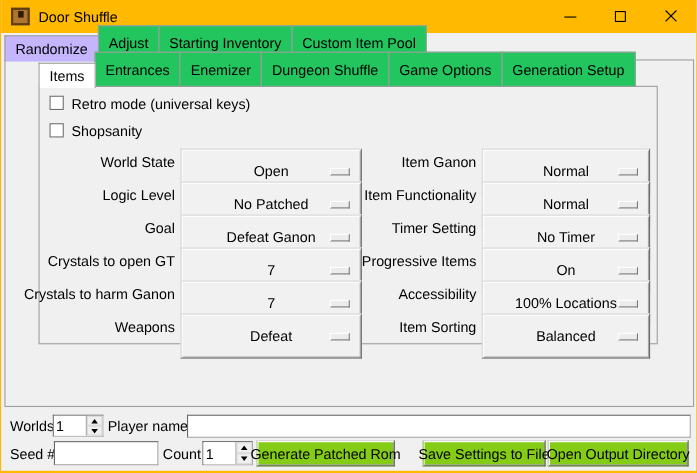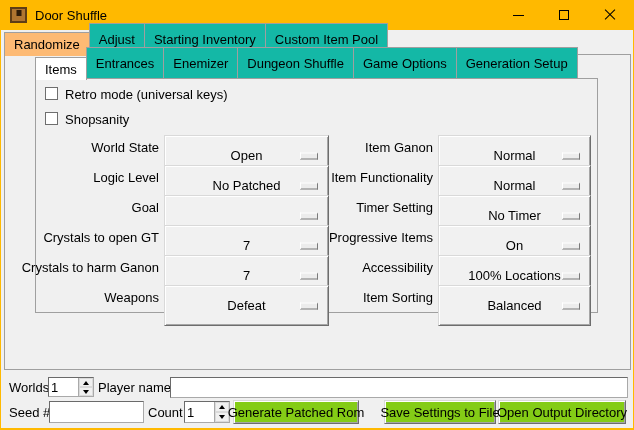--- a/index.html
+++ b/index.html
@@ -19,22 +19,22 @@
   .min-glyph{width:11px;height:0;border-top:1px solid #000;}
   .max-glyph{width:10px;height:10px;border:1px solid #000;}
   .close-glyph{position:relative;width:12px;height:12px;}
   .close-glyph::before,.close-glyph::after{content:"";position:absolute;left:-1px;top:5px;width:14px;height:0;border-top:1px solid #000;}
   .close-glyph::before{transform:rotate(45deg);}
   .close-glyph::after{transform:rotate(-45deg);}
   
   .tabstrip{position:absolute;display:flex;align-items:flex-end;z-index:3;}
   .tabs1{left:3px;top:31px;height:24px;}
   .tabs2{left:34px;top:56px;height:23px;}
-  .tab{height:32px;padding:0 9px;display:flex;align-items:center;background:#14b8a6;border:1px solid #9f9f9f;margin-right:-1px;white-space:nowrap;}
-  .tabs1 .tab.active{height:24px;background:#fdba74;border-bottom:none;margin-bottom:-1px;z-index:4;position:relative;}
+  .tab{height:32px;padding:0 9px;display:flex;align-items:center;background:#22c55e;border:1px solid #9f9f9f;margin-right:-1px;white-space:nowrap;}
+  .tabs1 .tab.active{height:24px;background:#c4b5fd;border-bottom:none;margin-bottom:-1px;z-index:4;position:relative;}
   .tabs2 .tab.active{height:23px;background:#fff;border-bottom:none;margin-bottom:-1px;z-index:4;position:relative;}
   .pane{position:absolute;background:#f0f0f0;border:1px solid #9f9f9f;}
   .pane-outer{left:3px;top:54px;width:627px;height:316px;z-index:1;}
   .pane-inner{left:34px;top:78px;width:563px;height:235px;z-index:2;}
   
   .check-row{position:absolute;left:44px;height:16px;display:flex;align-items:flex-start;gap:7px;z-index:5;}
   .checkbox{width:13px;height:13px;background:#fff;border:1px solid #6e6e6e;flex:0 0 auto;}
   
   .opt-row{position:absolute;left:0;width:634px;height:25px;z-index:5;}
   .lbl{position:absolute;line-height:25px;white-space:nowrap;}
@@ -152,20 +152,21 @@
     </div>
     <div class="lbl lbl-r">Item Functionality</div>
     <div class="optbtn btn-r">
       <span>Normal</span>
       <span class="indicator"></span>
     </div>
   </div>
   <div class="opt-row" style="top:195px">
     <div class="lbl lbl-l">Goal</div>
     <div class="optbtn btn-l">
+      <span>Defeat Ganon</span>
       <span class="indicator"></span>
     </div>
     <div class="lbl lbl-r">Timer Setting</div>
     <div class="optbtn btn-r">
       <span>No Timer</span>
       <span class="indicator"></span>
     </div>
   </div>
   <div class="opt-row" style="top:225px">
     <div class="lbl lbl-l">Crystals to open GT</div>

